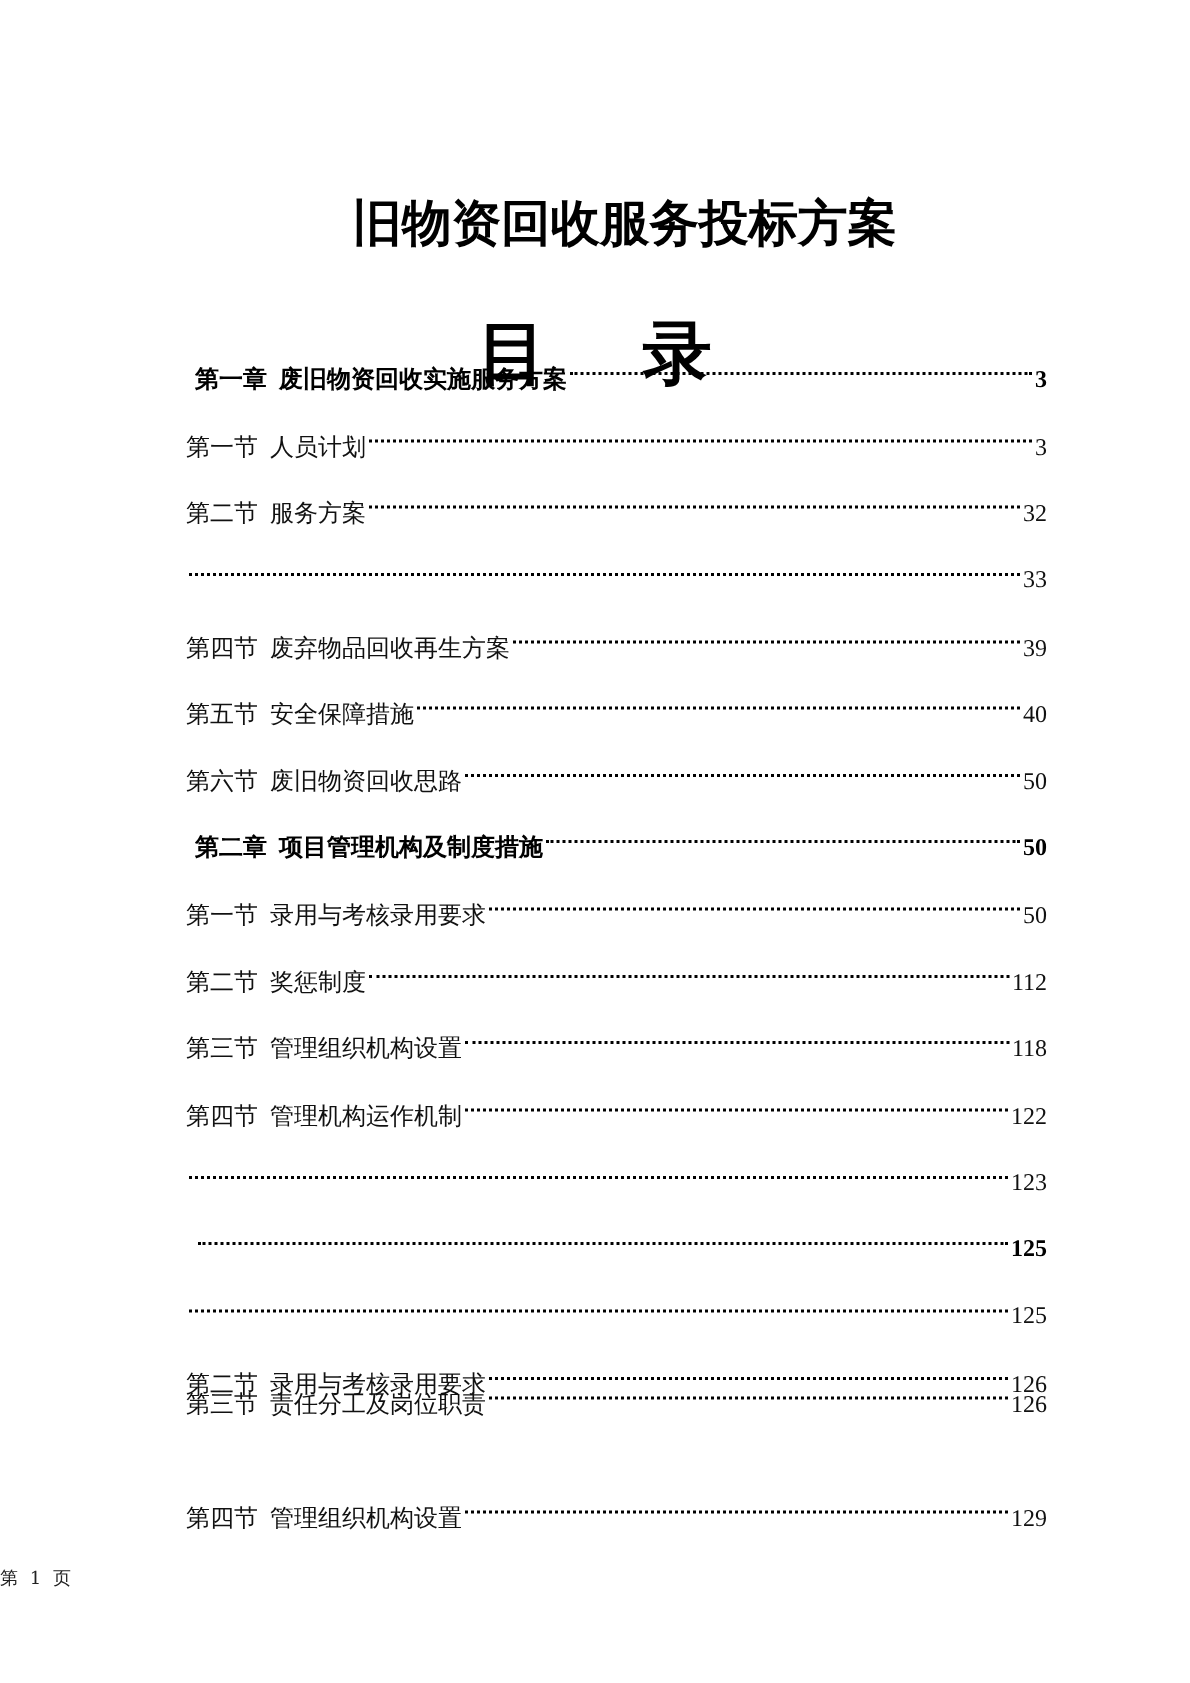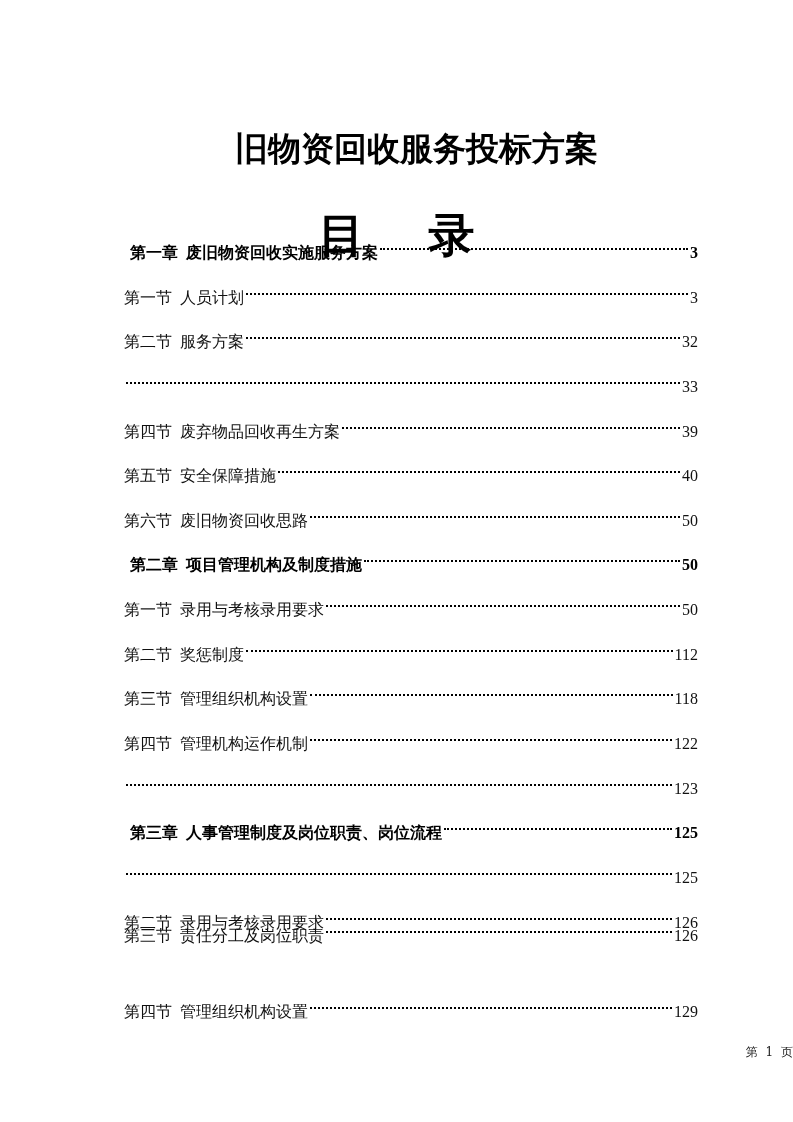--- a/index.html
+++ b/index.html
@@ -78,21 +78,21 @@
     .toc-page {
       flex: 0 0 auto;
       font-family: "Liberation Serif", serif;
       font-size: 16px;
     }
     .toc-row.chapter .toc-page { font-weight: bold; }
     .footer {
       position: absolute;
       left: 0; right: 0;
       top: 1044px;
-      text-align: right;
+      text-align: left;
       font-size: 12px;
       font-family: "DejaVu Serif", serif;
       color: #222;
       word-spacing: 4px;
     }
   </style>
 </head>
 <body>
 
 <h1 class="doc-title">旧物资回收服务投标方案</h1>
@@ -170,21 +170,20 @@
     <span class="toc-leader"></span>
     <span class="toc-page">122</span>
   </div>
 
   <div class="toc-row section" style="top:776px">
     <span class="toc-leader"></span>
     <span class="toc-page">123</span>
   </div>
 
   <div class="toc-row chapter" style="top:820px">
-    <span class="toc-label"><span class="num">第三章</span><span>人事管理制度及岗位职责、岗位流程</span></span>
     <span class="toc-leader"></span>
     <span class="toc-page">125</span>
   </div>
 
   <div class="toc-row section" style="top:865px">
     <span class="toc-leader"></span>
     <span class="toc-page">125</span>
   </div>
 
   <div class="toc-row section" style="top:910px">

